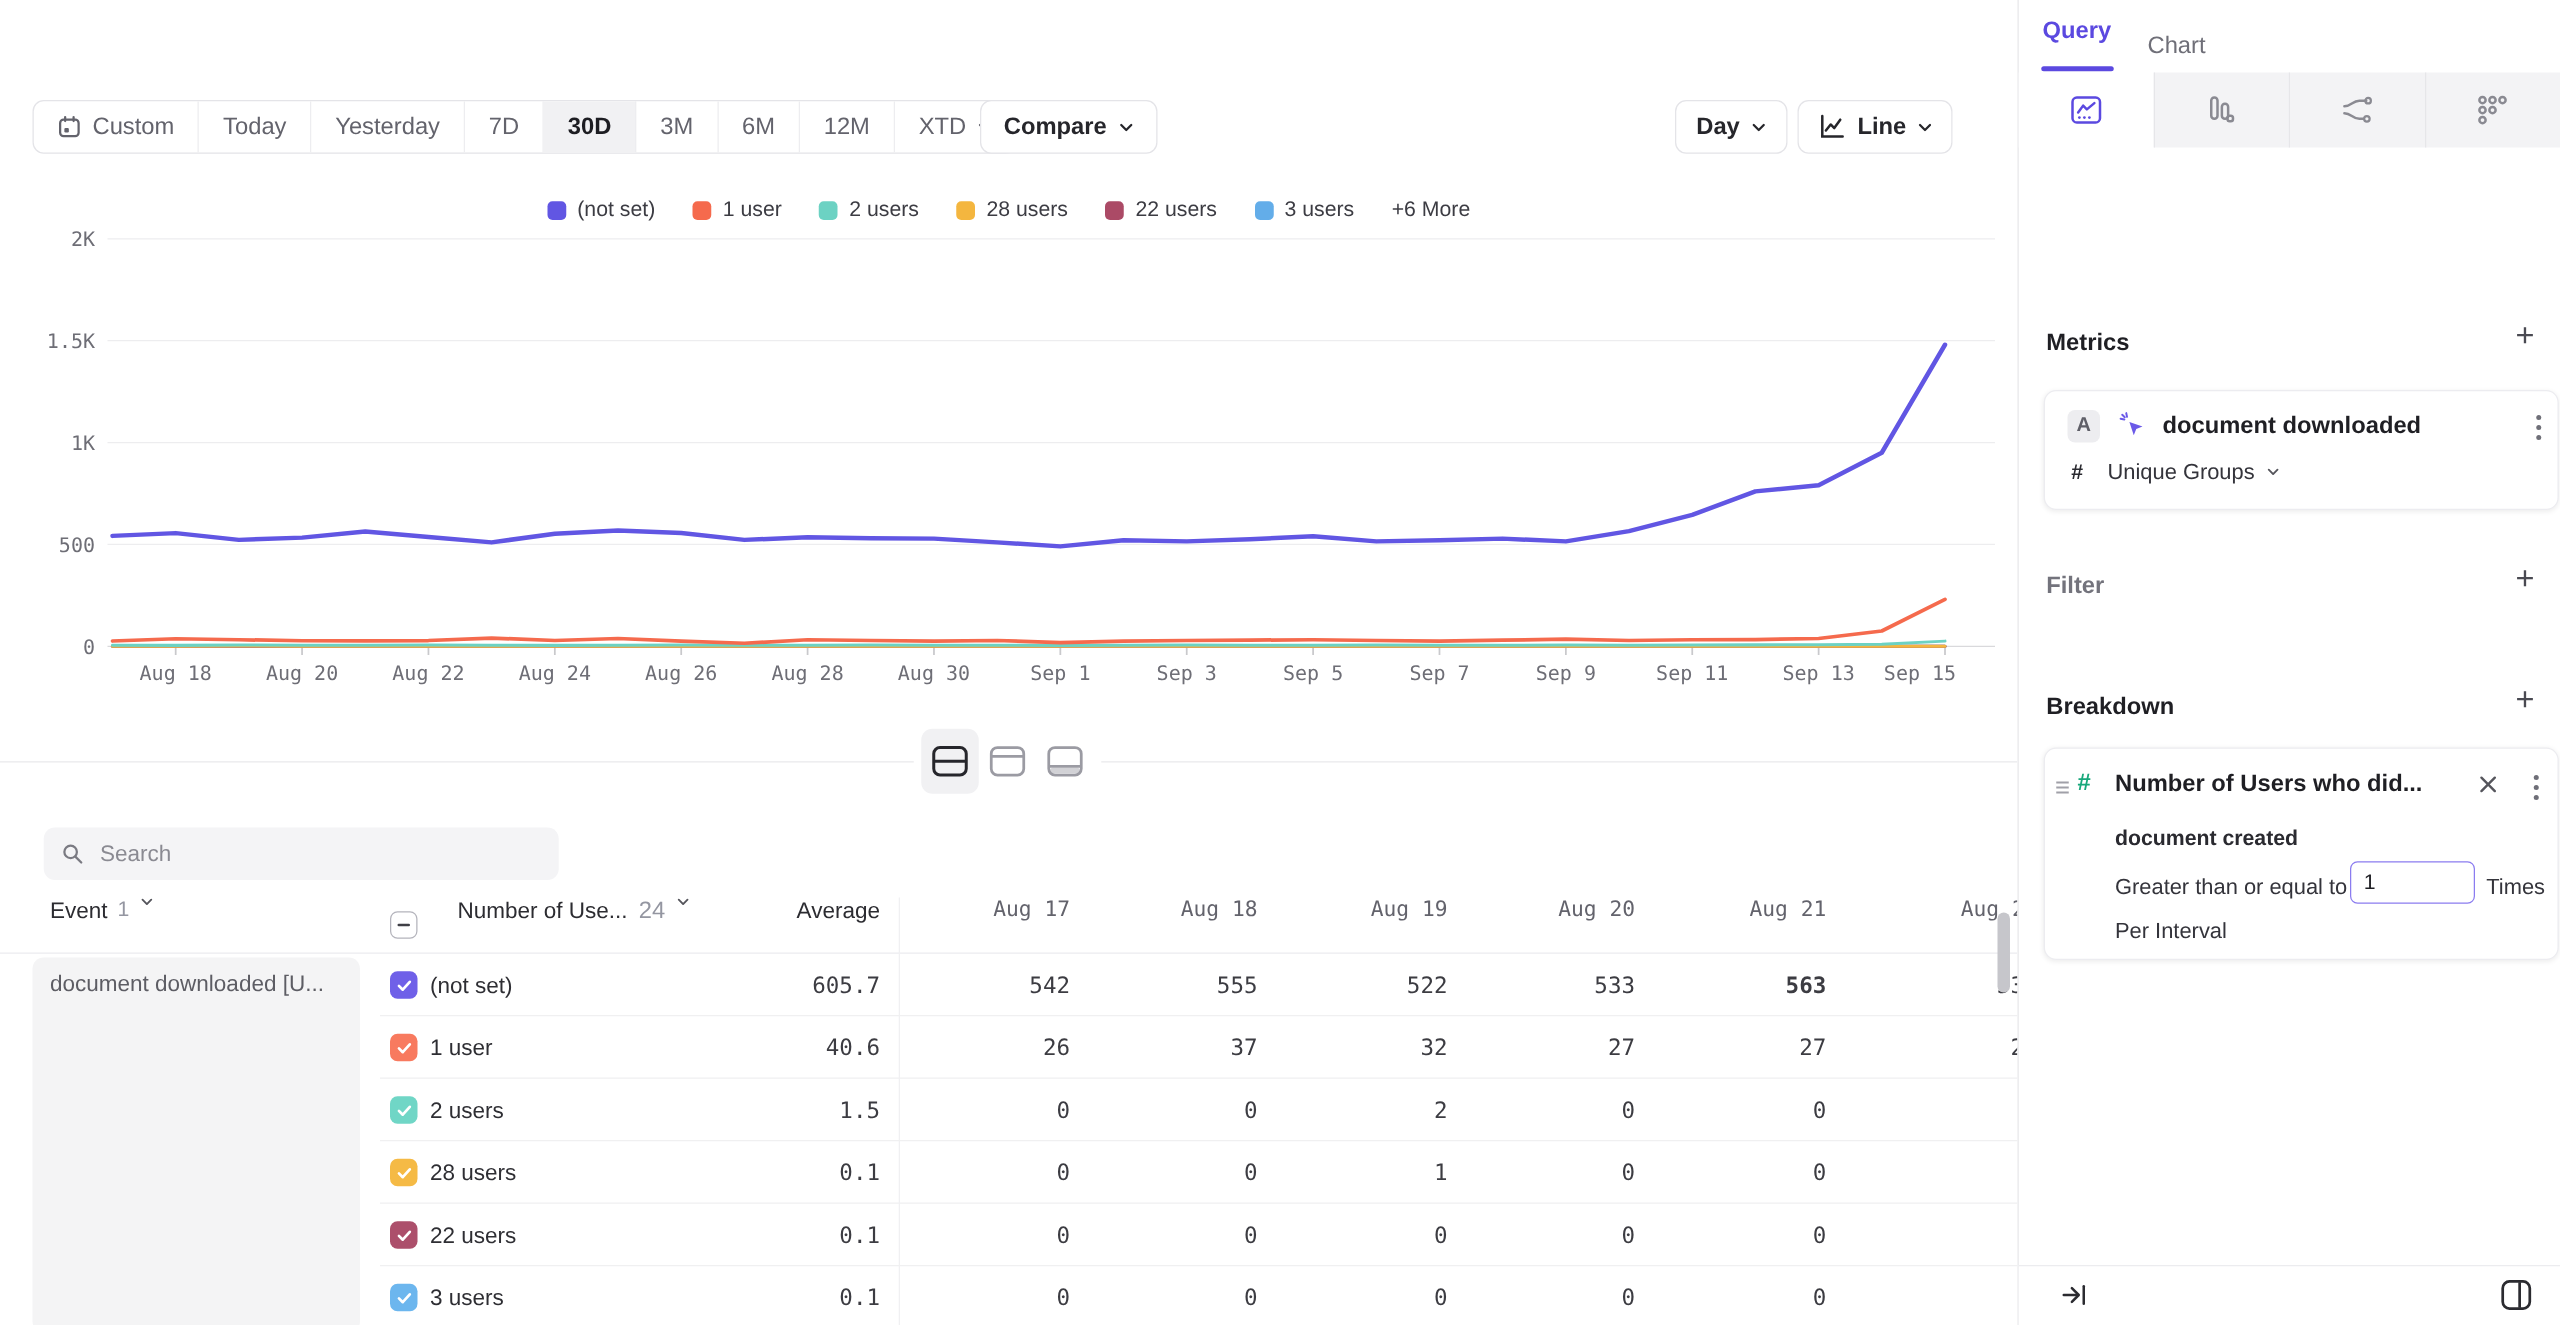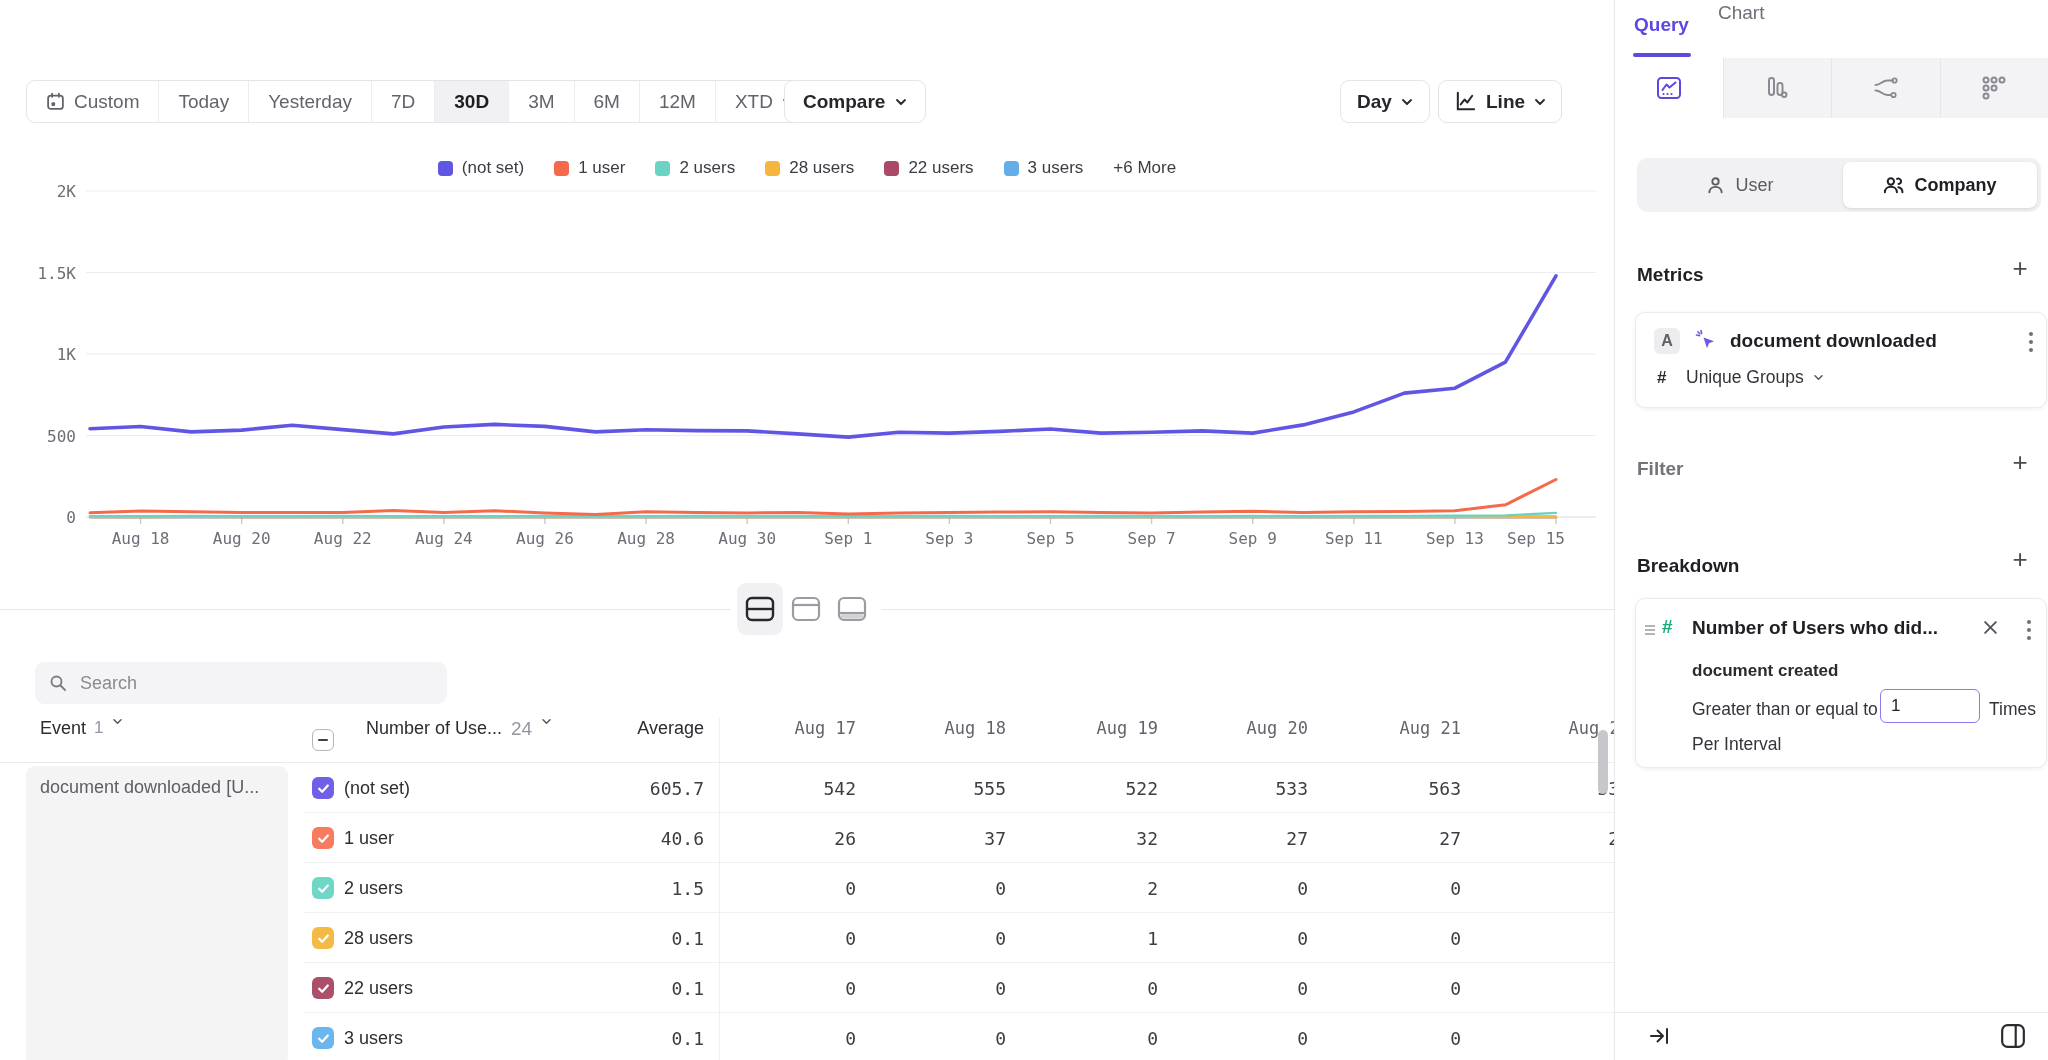--- a/index.html
+++ b/index.html
@@ -47,21 +47,21 @@
   .rowsep{position:absolute;left:304px;width:1326px;bottom:0;height:1px;background:#f0f0f1;}
   .cbx{position:absolute;left:312px;top:14px;width:22px;height:22px;border-radius:6px;display:flex;align-items:center;justify-content:center;}
   .row-label{position:absolute;left:344px;top:0;height:50px;display:flex;align-items:center;font-size:18px;color:#2e2e33;}
   .num{position:absolute;top:0;height:50px;display:flex;align-items:center;justify-content:flex-end;font-size:18px;color:#3c3c42;}
   .hnum{justify-content:flex-end;font-size:17px;color:#63636c;}
   #vscrollbar{left:1598px;top:730px;width:10px;height:64px;background:#c6c6cb;border-radius:5px;}
   
   #panel{position:absolute;left:1614px;top:0;width:434px;height:1060px;border-left:1px solid #e8e8ea;background:#fff;box-sizing:border-box;}
   .p-abs{position:absolute;}
   #tab-query{left:19px;top:14px;font-size:19px;font-weight:700;color:#5b49e0;cursor:pointer;}
-  #tab-chart{left:103px;top:2px;font-size:19px;color:#6f6f78;cursor:pointer;}
+  #tab-chart{left:103px;top:26px;font-size:19px;color:#6f6f78;cursor:pointer;}
   #tab-underline{left:18px;top:53px;width:58px;height:4px;background:#5b49e0;border-radius:2px;}
   #charttype-row{left:0;top:58px;width:433px;height:60px;display:flex;}
   .ct-cell{flex:1;display:flex;align-items:center;justify-content:center;background:#f3f3f5;border-left:1px solid #e6e6e9;color:#8a8a92;cursor:pointer;}
   .ct-cell:first-child{border-left:none;}
   .ct-cell.active{background:#fff;color:#5b49e0;border-bottom-left-radius:0;}
   #view-toggle{left:22px;top:158px;width:404px;height:54px;background:#f1f1f4;border-radius:11px;display:flex;align-items:center;}
   .seg{display:flex;align-items:center;justify-content:center;gap:10px;font-size:18px;cursor:pointer;}
   #seg-user{flex:1;color:#5a5a62;}
   #seg-company{width:194px;height:46px;margin-right:4px;background:#fff;border-radius:8px;box-shadow:0 1px 3px rgba(0,0,0,.12);color:#1f1f24;font-weight:700;}
   .sec-head{position:absolute;left:22px;font-size:19px;}
@@ -313,21 +313,21 @@
             <svg width="13" height="13" viewBox="0 0 12 12">
               <polyline points="2,6.2 4.8,9 10,3.2" fill="none" stroke="#fff" stroke-width="2" stroke-linecap="round" stroke-linejoin="round"></polyline>
             </svg>
           </span>
           <span class="row-label">(not set)</span>
           <span class="num mono" style="right: 930px; width: 120px;">605.7</span>
           <span class="num mono" style="right: 778px; width: 120px;">542</span>
           <span class="num mono" style="right: 628px; width: 120px;">555</span>
           <span class="num mono" style="right: 476px; width: 120px;">522</span>
           <span class="num mono" style="right: 326px; width: 120px;">533</span>
-          <span class="num mono" style="right: 173px; width: 120px;">563</span>
+          <span class="num mono" style="right: 173px; width: 120px; font-weight: bold;">563</span>
           <span class="num mono" style="right: 4px; width: 120px;">536</span>
           <span class="rowsep"></span>
         </div>
         <div class="trow" style="top: 813px;">
           <span class="cbx" style="background: rgb(248, 122, 95);">
             <svg width="13" height="13" viewBox="0 0 12 12">
               <polyline points="2,6.2 4.8,9 10,3.2" fill="none" stroke="#fff" stroke-width="2" stroke-linecap="round" stroke-linejoin="round"></polyline>
             </svg>
           </span>
           <span class="row-label">1 user</span>
@@ -443,38 +443,20 @@
             <circle cx="5" cy="5" r="2.5" fill="none" stroke="currentColor" stroke-width="2"></circle>
             <circle cx="13" cy="5" r="2.5" fill="none" stroke="currentColor" stroke-width="2"></circle>
             <circle cx="21" cy="5" r="2.5" fill="none" stroke="currentColor" stroke-width="2"></circle>
             <circle cx="5" cy="13" r="2.5" fill="none" stroke="currentColor" stroke-width="2"></circle>
             <circle cx="13" cy="13" r="2.5" fill="none" stroke="currentColor" stroke-width="2"></circle>
             <circle cx="5" cy="21" r="2.5" fill="none" stroke="currentColor" stroke-width="2"></circle>
           </svg>
       </div>
     </div>
 
-    <div id="view-toggle" class="p-abs">
-      <div id="seg-user" class="seg">
-        <svg width="19" height="19" viewBox="0 0 18 18">
-            <circle cx="9" cy="5.2" r="3" fill="none" stroke="currentColor" stroke-width="1.8"></circle>
-            <path d="M3.2 15.5 c0-3.2 2.6-5.2 5.8-5.2 s5.8 2 5.8 5.2" fill="none" stroke="currentColor" stroke-width="1.8" stroke-linecap="round"></path>
-          </svg>
-        <span>User</span>
-      </div>
-      <div id="seg-company" class="seg">
-        <svg width="21" height="19" viewBox="0 0 20 18">
-            <circle cx="7.5" cy="5.2" r="3" fill="none" stroke="currentColor" stroke-width="1.9"></circle>
-            <path d="M1.8 15.5 c0-3.2 2.6-5.2 5.7-5.2 s5.7 2 5.7 5.2" fill="none" stroke="currentColor" stroke-width="1.9" stroke-linecap="round"></path>
-            <path d="M13.4 2.7 a2.6 2.6 0 1 1 1.4 4.9" fill="none" stroke="currentColor" stroke-width="1.9" stroke-linecap="round"></path>
-            <path d="M14.6 10.6 c2.6 .5 3.9 2.4 3.9 4.9" fill="none" stroke="currentColor" stroke-width="1.9" stroke-linecap="round"></path>
-          </svg>
-        <span>Company</span>
-      </div>
-    </div>
 
     <span class="sec-head" style="top:264px;font-weight:700;color:#1f1f24;">Metrics</span>
     <span class="sec-plus" style="top:254px;">+</span>
 
     <div id="metric-card" class="card">
       <span class="m-badge">A</span>
       <span id="metric-spark">
         <svg width="24" height="24" viewBox="0 0 24 24">
             <path d="M9.5 9.5 L20 13.2 L15 15.2 L13 20.2 Z" fill="currentColor"></path>
             <line x1="7" y1="2.5" x2="7.6" y2="5.5" stroke="currentColor" stroke-width="1.6" stroke-linecap="round"></line>

